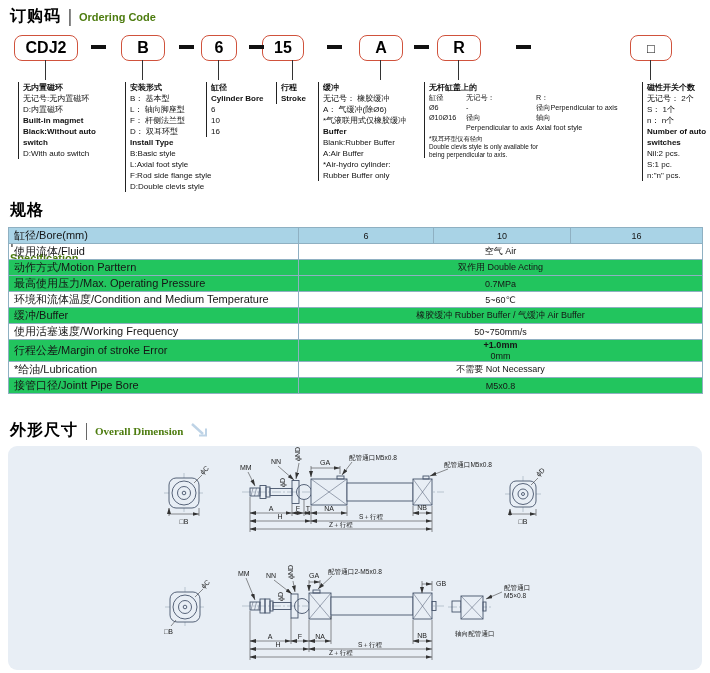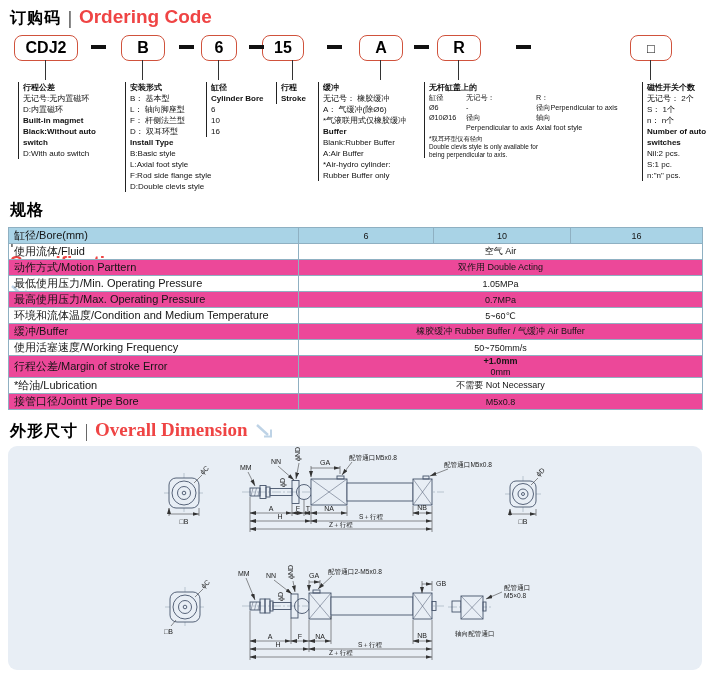--- a/index.html
+++ b/index.html
@@ -4,21 +4,21 @@
 <style>
   html,body{margin:0;padding:0;}
   body{
     width:710px;height:673px;background:#ffffff;position:relative;overflow:hidden;
     font-family:"Liberation Sans","DejaVu Sans",sans-serif;color:#111;
   }
   
   .sec-title{position:absolute;left:10px;display:flex;align-items:baseline;gap:7px;white-space:nowrap;}
   .sec-title .zh{font-size:16px;font-weight:bold;letter-spacing:1px;color:#000;}
   .sec-title .bar{font-size:15px;font-weight:400;color:#333;transform:scaleY(1.2);}
-  .sec-title .en{font-size:19px;font-weight:600;color:#ef4444;}
+  .sec-title .en{font-size:11px;font-weight:600;color:#4d7c0f;}
   #title-ordering{top:6px;}
   #title-spec{top:200px;flex-direction:column;}
   #title-dim{top:419px;font-family:Liberation Serif, serif;}
   .arrow-ico{position:relative;top:3px;}
   
   .cbox{position:absolute;top:35px;height:24px;border:1.6px solid #d0523c;border-radius:8px;
         background:#fff;display:flex;align-items:center;justify-content:center;
         font-weight:bold;font-size:16px;color:#000;}
   #cb0{left:14px;width:62px;} #cb1{left:121px;width:42px;} #cb2{left:201px;width:34px;}
   #cb3{left:262px;width:40px;} #cb4{left:359px;width:42px;} #cb5{left:437px;width:42px;}
@@ -44,21 +44,21 @@
   .pgrid{display:grid;grid-template-columns:37px 70px auto;font-size:7.2px;line-height:10px;}
   .pgrid span{white-space:nowrap;}
   .pnotes{font-size:6.4px;line-height:7.8px;margin-top:2px;}
   
   #spec-table{position:absolute;left:8px;top:227px;width:694px;border-collapse:collapse;
               table-layout:fixed;border:1.6px solid #3f3f3f;}
   #spec-table td{border:1px solid #8fb0c2;height:15px;padding:0;color:#151515;overflow:hidden;}
   #spec-table td.lbl{text-align:left;font-size:11px;padding-left:5px;white-space:nowrap;}
   #spec-table td.val{text-align:center;font-size:9px;}
   #spec-table tr.hdr td{background:#a9d3e6;}
-  #spec-table tr.alt td{background:#ec4899;}
+  #spec-table tr.alt td{background:#22c55e;}
   #spec-table .vb{font-weight:bold;line-height:11px;}
   #spec-table .vn{line-height:10px;}
   
   #dim-panel{position:absolute;left:8px;top:446px;width:694px;height:224px;
              background:#e8eef5;border-radius:9px;}
   .ln{stroke:#46536b;stroke-width:0.9;fill:none;}
   .lt{stroke:#46536b;stroke-width:0.5;fill:none;}
   .fl{stroke:#46536b;stroke-width:0.9;fill:#e8eef5;}
   .dim{stroke:#333;stroke-width:0.55;fill:none;}
   .cl{stroke:#8898ab;stroke-width:0.5;fill:none;stroke-dasharray:9 2 2 2;}
@@ -91,21 +91,21 @@
 
 <div class="cline" id="cl0"></div>
 <div class="cline" id="cl1"></div>
 <div class="cline" id="cl2"></div>
 <div class="cline" id="cl3"></div>
 <div class="cline" id="cl4"></div>
 <div class="cline" id="cl5"></div>
 <div class="cline" id="cl6"></div>
 
 <div class="exp" id="exp0">
-    <div class="b">行程公差</div>
+    <div class="b">无内置磁环</div>
     <div>无记号:无内置磁环</div>
     <div>D:内置磁环</div>
     <div class="b">Built-in magmet</div>
     <div class="b">Black:Without auto</div>
     <div class="b">switch</div>
     <div>D:With auto switch</div>
   </div>
 <div class="exp" id="exp1">
     <div class="b">安装形式</div>
     <div>B： 基本型</div>
@@ -201,24 +201,20 @@
         <td class="val">16</td>
       </tr>
       <tr>
         <td class="lbl">使用流体/Fluid</td>
         <td class="val" colspan="3">空气  Air</td>
       </tr>
       <tr class="alt">
         <td class="lbl">动作方式/Motion Parttern</td>
         <td class="val" colspan="3">双作用  Double Acting</td>
       </tr>
-      <tr>
-        <td class="lbl">最低使用压力/Min. Operating Pressure</td>
-        <td class="val" colspan="3">1.05MPa</td>
-      </tr>
       <tr class="alt">
         <td class="lbl">最高使用压力/Max. Operating Pressure</td>
         <td class="val" colspan="3">0.7MPa</td>
       </tr>
       <tr>
         <td class="lbl">环境和流体温度/Condition and Medium Temperature</td>
         <td class="val" colspan="3">5~60℃</td>
       </tr>
       <tr class="alt">
         <td class="lbl">缓冲/Buffer</td>

